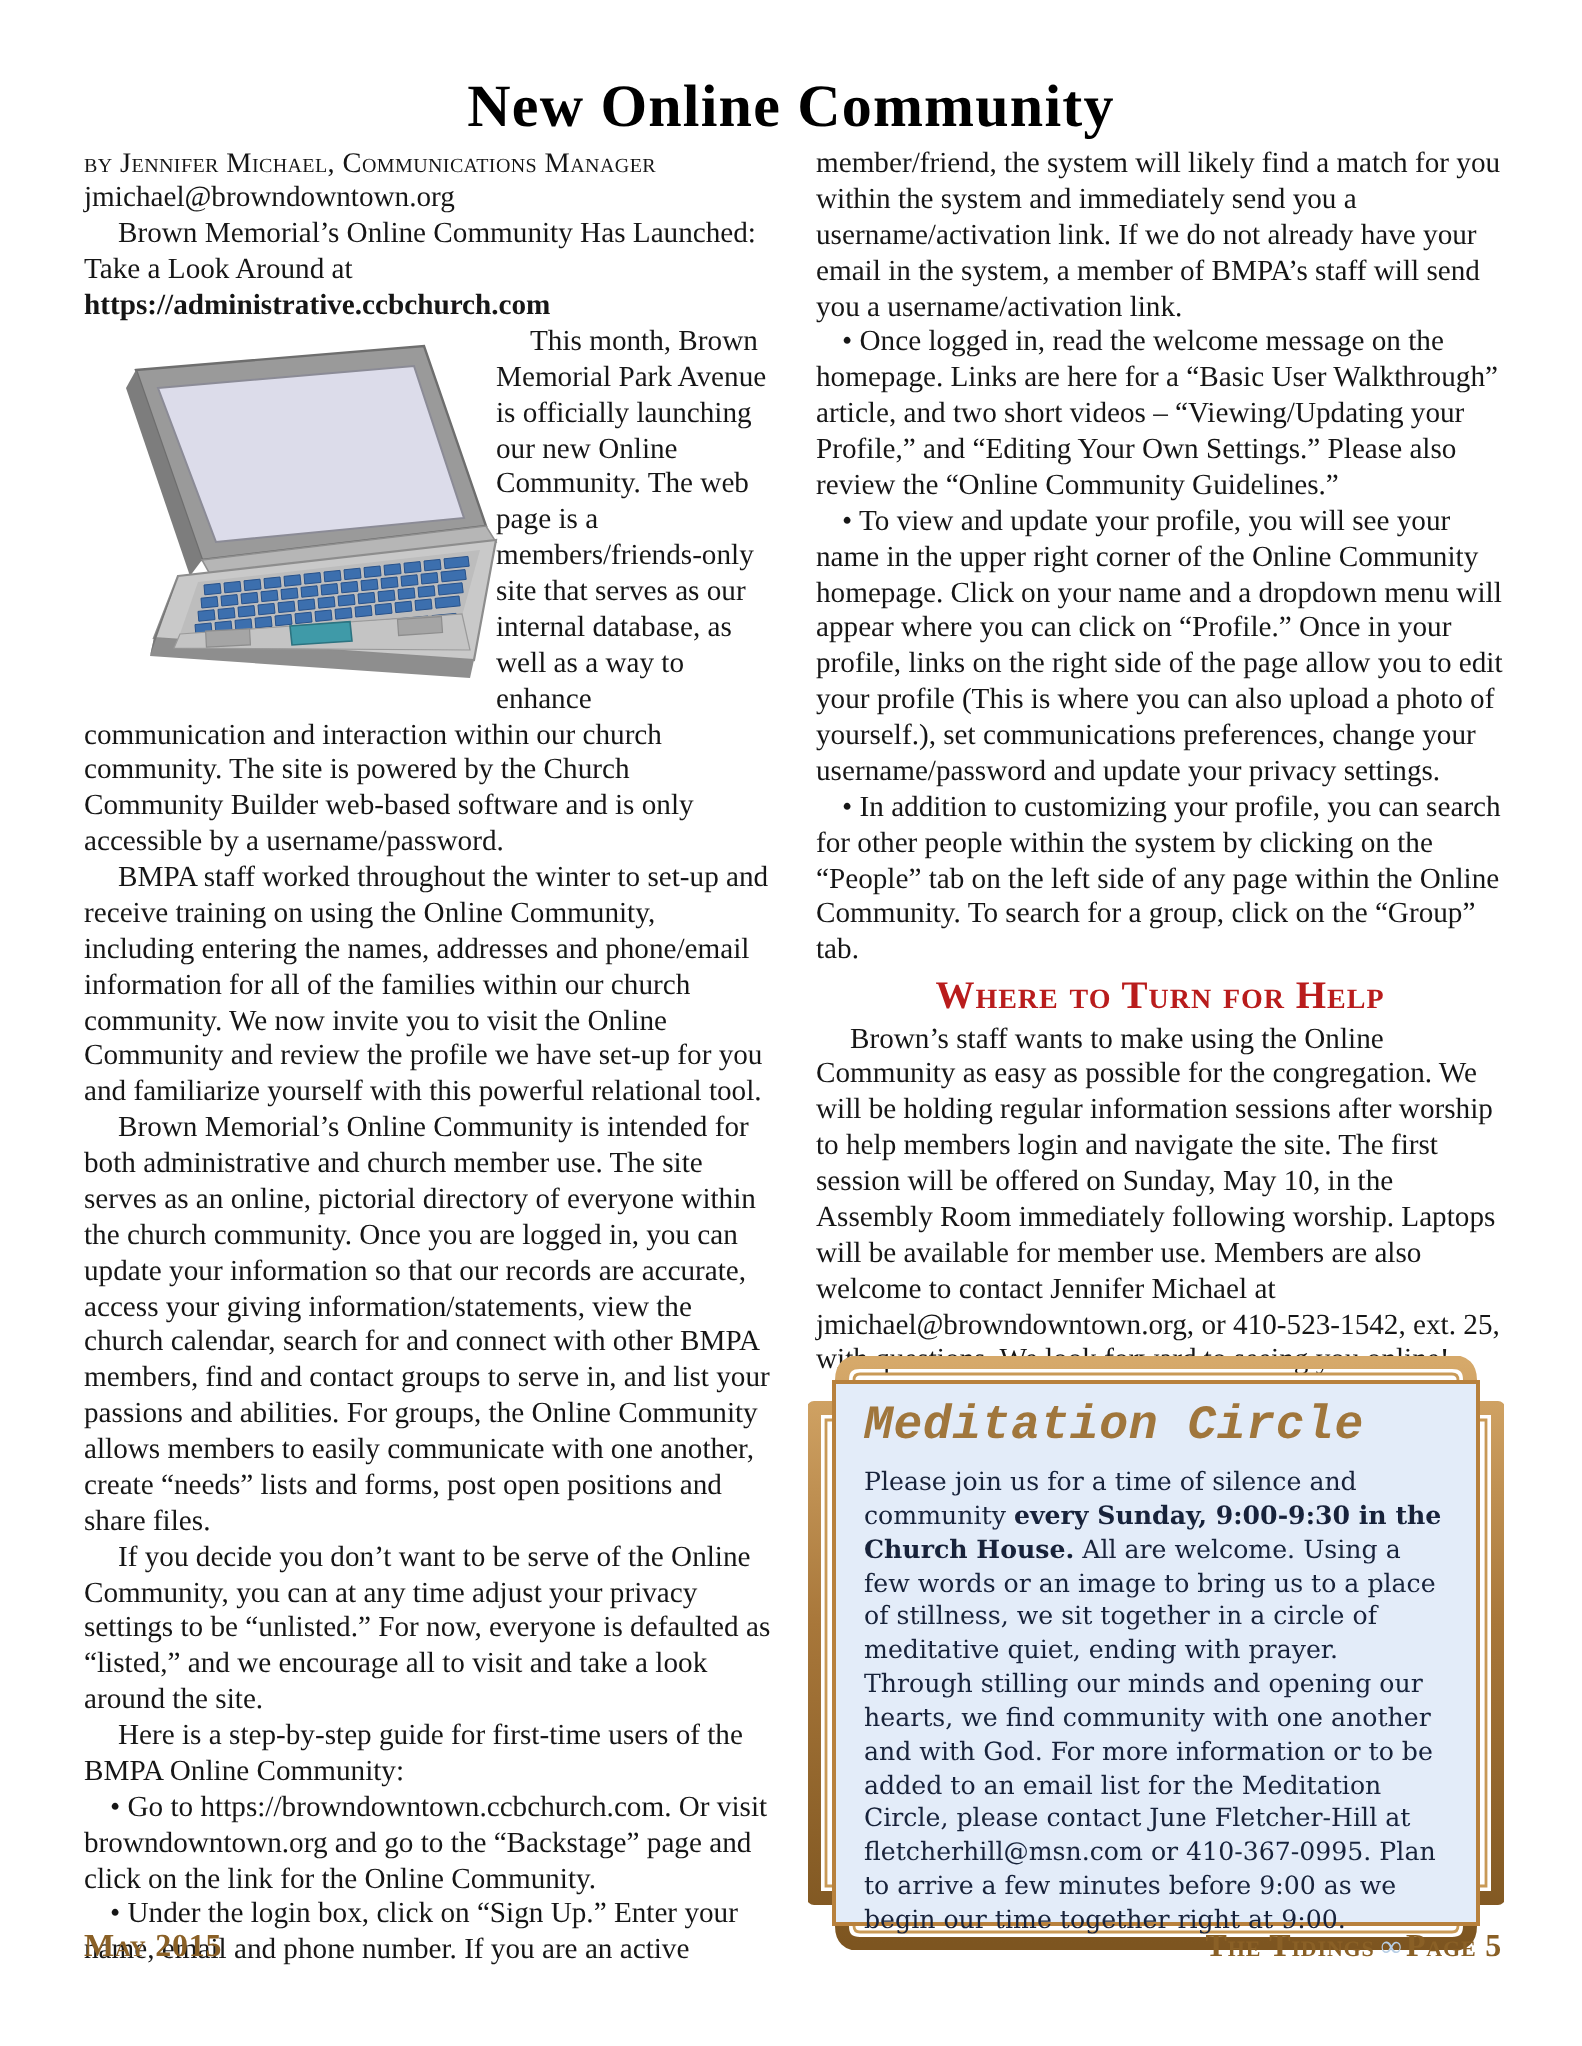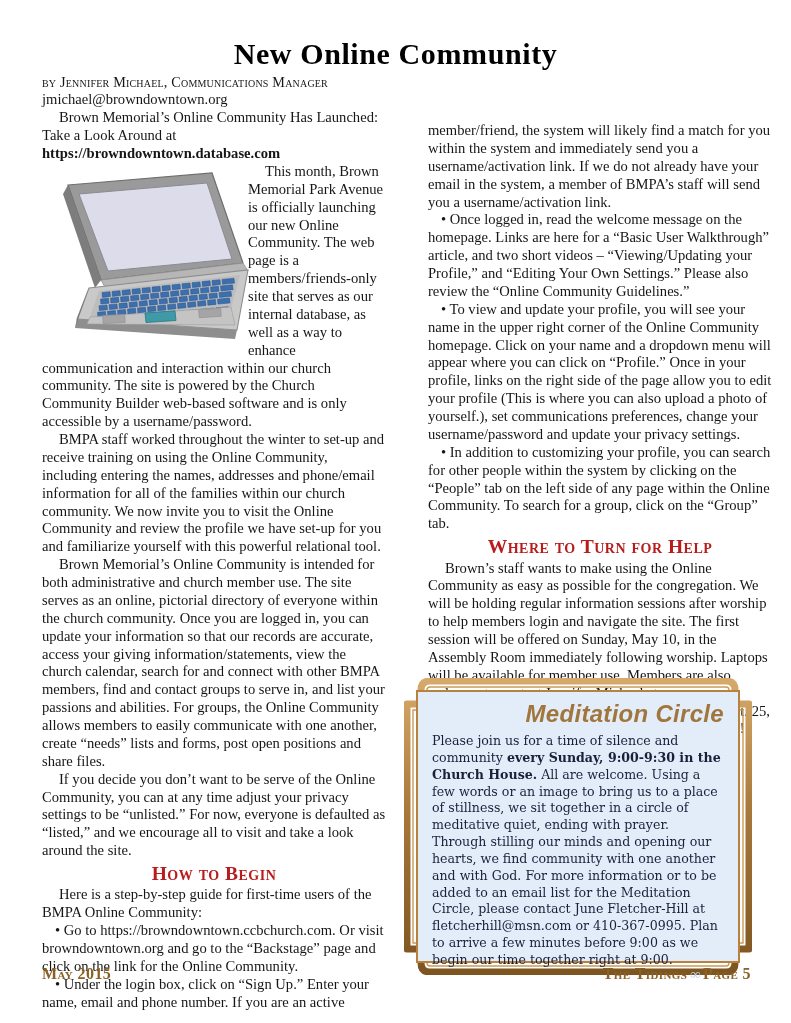--- a/index.html
+++ b/index.html
@@ -40,21 +40,21 @@
   
   .col {
     position: absolute;
     top: 74px;
     font-size: 14.6px;
     line-height: 1.225;
     text-align: left;
     color: #161616;
   }
   .col-left  { left: 42px;  width: 344px; }
-  .col-right { left: 428px; width: 344px; margin-top: 48px; }
+  .col-right { left: 408px; width: 344px; }
 
   .byline {
     font-variant: small-caps;
     font-size: 14.2px;
     letter-spacing: 0.2px;
     margin: 0 0 0 0;
   }
   p {
     margin: 0;
   }
@@ -102,22 +102,22 @@
     background: #e3ecf9;
     border: 2px solid #b8813d;
     box-sizing: border-box;
     padding: 8px 14px 6px 14px;
     font-family: "DejaVu Serif", "Liberation Serif", serif;
     font-size: 12.6px;
     line-height: 1.335;
     color: #17223a;
   }
   .med-title {
-    text-align: right;
-    font-family: Liberation Sans, sans-serif;
+    text-align: left;
+    font-family: Liberation Mono, monospace;
     font-style: italic;
     font-weight: bold;
     font-size: 24px;
     color: #a0763c;
     letter-spacing: 0.3px;
     margin: 1px 0 7px 0;
     line-height: 1.05;
   }
   .med-body .b { font-weight: bold; }
 
@@ -146,21 +146,21 @@
 
 <div class="page">
 
   <div class="headline">New Online Community</div>
 
   <div class="col col-left">
 
     <p class="byline">by Jennifer Michael, Communications Manager</p>
     <p>jmichael@browndowntown.org</p>
 
-    <p class="ind"><span>Brown Memorial’s Online Community Has Launched: Take a Look Around at </span><span class="b">https://browndowntown.database.com</span></p>
+    <p class="ind"><span>Brown Memorial’s Online Community Has Launched: Take a Look Around at </span><span class="b">https://administrative.ccbchurch.com</span></p>
 
     <p class="ind">
       <span class="laptop-wrap">
         <svg width="196" height="188" viewBox="0 0 196 188" xmlns="http://www.w3.org/2000/svg" aria-hidden="true">
 
           <polygon points="9,18 153,6 184,96 42,113" fill="#9a9a9a" stroke="#6e6e6e" stroke-width="1.2"></polygon>
 
           <polygon points="20,27 148,16 173,92 49,104" fill="#dcdcea" stroke="#8b8b96" stroke-width="1"></polygon>
 
           <polygon points="9,18 42,113 36,121 4,27" fill="#7d7d7d"></polygon>
@@ -254,21 +254,20 @@
         </svg>
       </span>
       <span>This month, Brown Memorial Park Avenue is officially launching our new Online Community. The web page is a members/friends-only site that serves as our internal database, as well as a way to enhance communication and interaction within our church community. The site is powered by the Church Community Builder web-based software and is only accessible by a username/password.</span>
     </p>
 
     <p class="ind">BMPA staff worked throughout the winter to set-up and receive training on using the Online Community, including entering the names, addresses and phone/email information for all of the families within our church community. We now invite you to visit the Online Community and review the profile we have set-up for you and familiarize yourself with this powerful relational tool.</p>
 
     <p class="ind">Brown Memorial’s Online Community is intended for both administrative and church member use. The site serves as an online, pictorial directory of everyone within the church community. Once you are logged in, you can update your information so that our records are accurate, access your giving information/statements, view the church calendar, search for and connect with other BMPA members, find and contact groups to serve in, and list your passions and abilities. For groups, the Online Community allows members to easily communicate with one another, create “needs” lists and forms, post open positions and share files.</p>
     <p class="ind">If you decide you don’t want to be serve of the Online Community, you can at any time adjust your privacy settings to be “unlisted.” For now, everyone is defaulted as “listed,” and we encourage all to visit and take a look around the site.</p>
 
-    <h2 class="section">How to Begin</h2>
     <p class="ind">Here is a step-by-step guide for first-time users of the BMPA Online Community:</p>
     <p class="bul">• Go to https://browndowntown.ccbchurch.com. Or visit browndowntown.org and go to the “Backstage” page and click on the link for the Online Community.</p>
     <p class="bul">• Under the login box, click on “Sign Up.” Enter your name, email and phone number. If you are an active</p>
   </div>
 
   <div class="col col-right">
     <p>member/friend, the system will likely find a match for you within the system and immediately send you a username/activation link. If we do not already have your email in the system, a member of BMPA’s staff will send you a username/activation link.</p>
     <p class="bul">• Once logged in, read the welcome message on the homepage. Links are here for a “Basic User Walkthrough” article, and two short videos – “Viewing/Updating your Profile,” and “Editing Your Own Settings.” Please also review the “Online Community Guidelines.”</p>
     <p class="bul">• To view and update your profile, you will see your name in the upper right corner of the Online Community homepage. Click on your name and a dropdown menu will appear where you can click on “Profile.” Once in your profile, links on the right side of the page allow you to edit your profile (This is where you can also upload a photo of yourself.), set communications preferences, change your username/password and update your privacy settings.</p>
     <p class="bul">• In addition to customizing your profile, you can search for other people within the system by clicking on the “People” tab on the left side of any page within the Online Community. To search for a group, click on the “Group” tab.</p>

